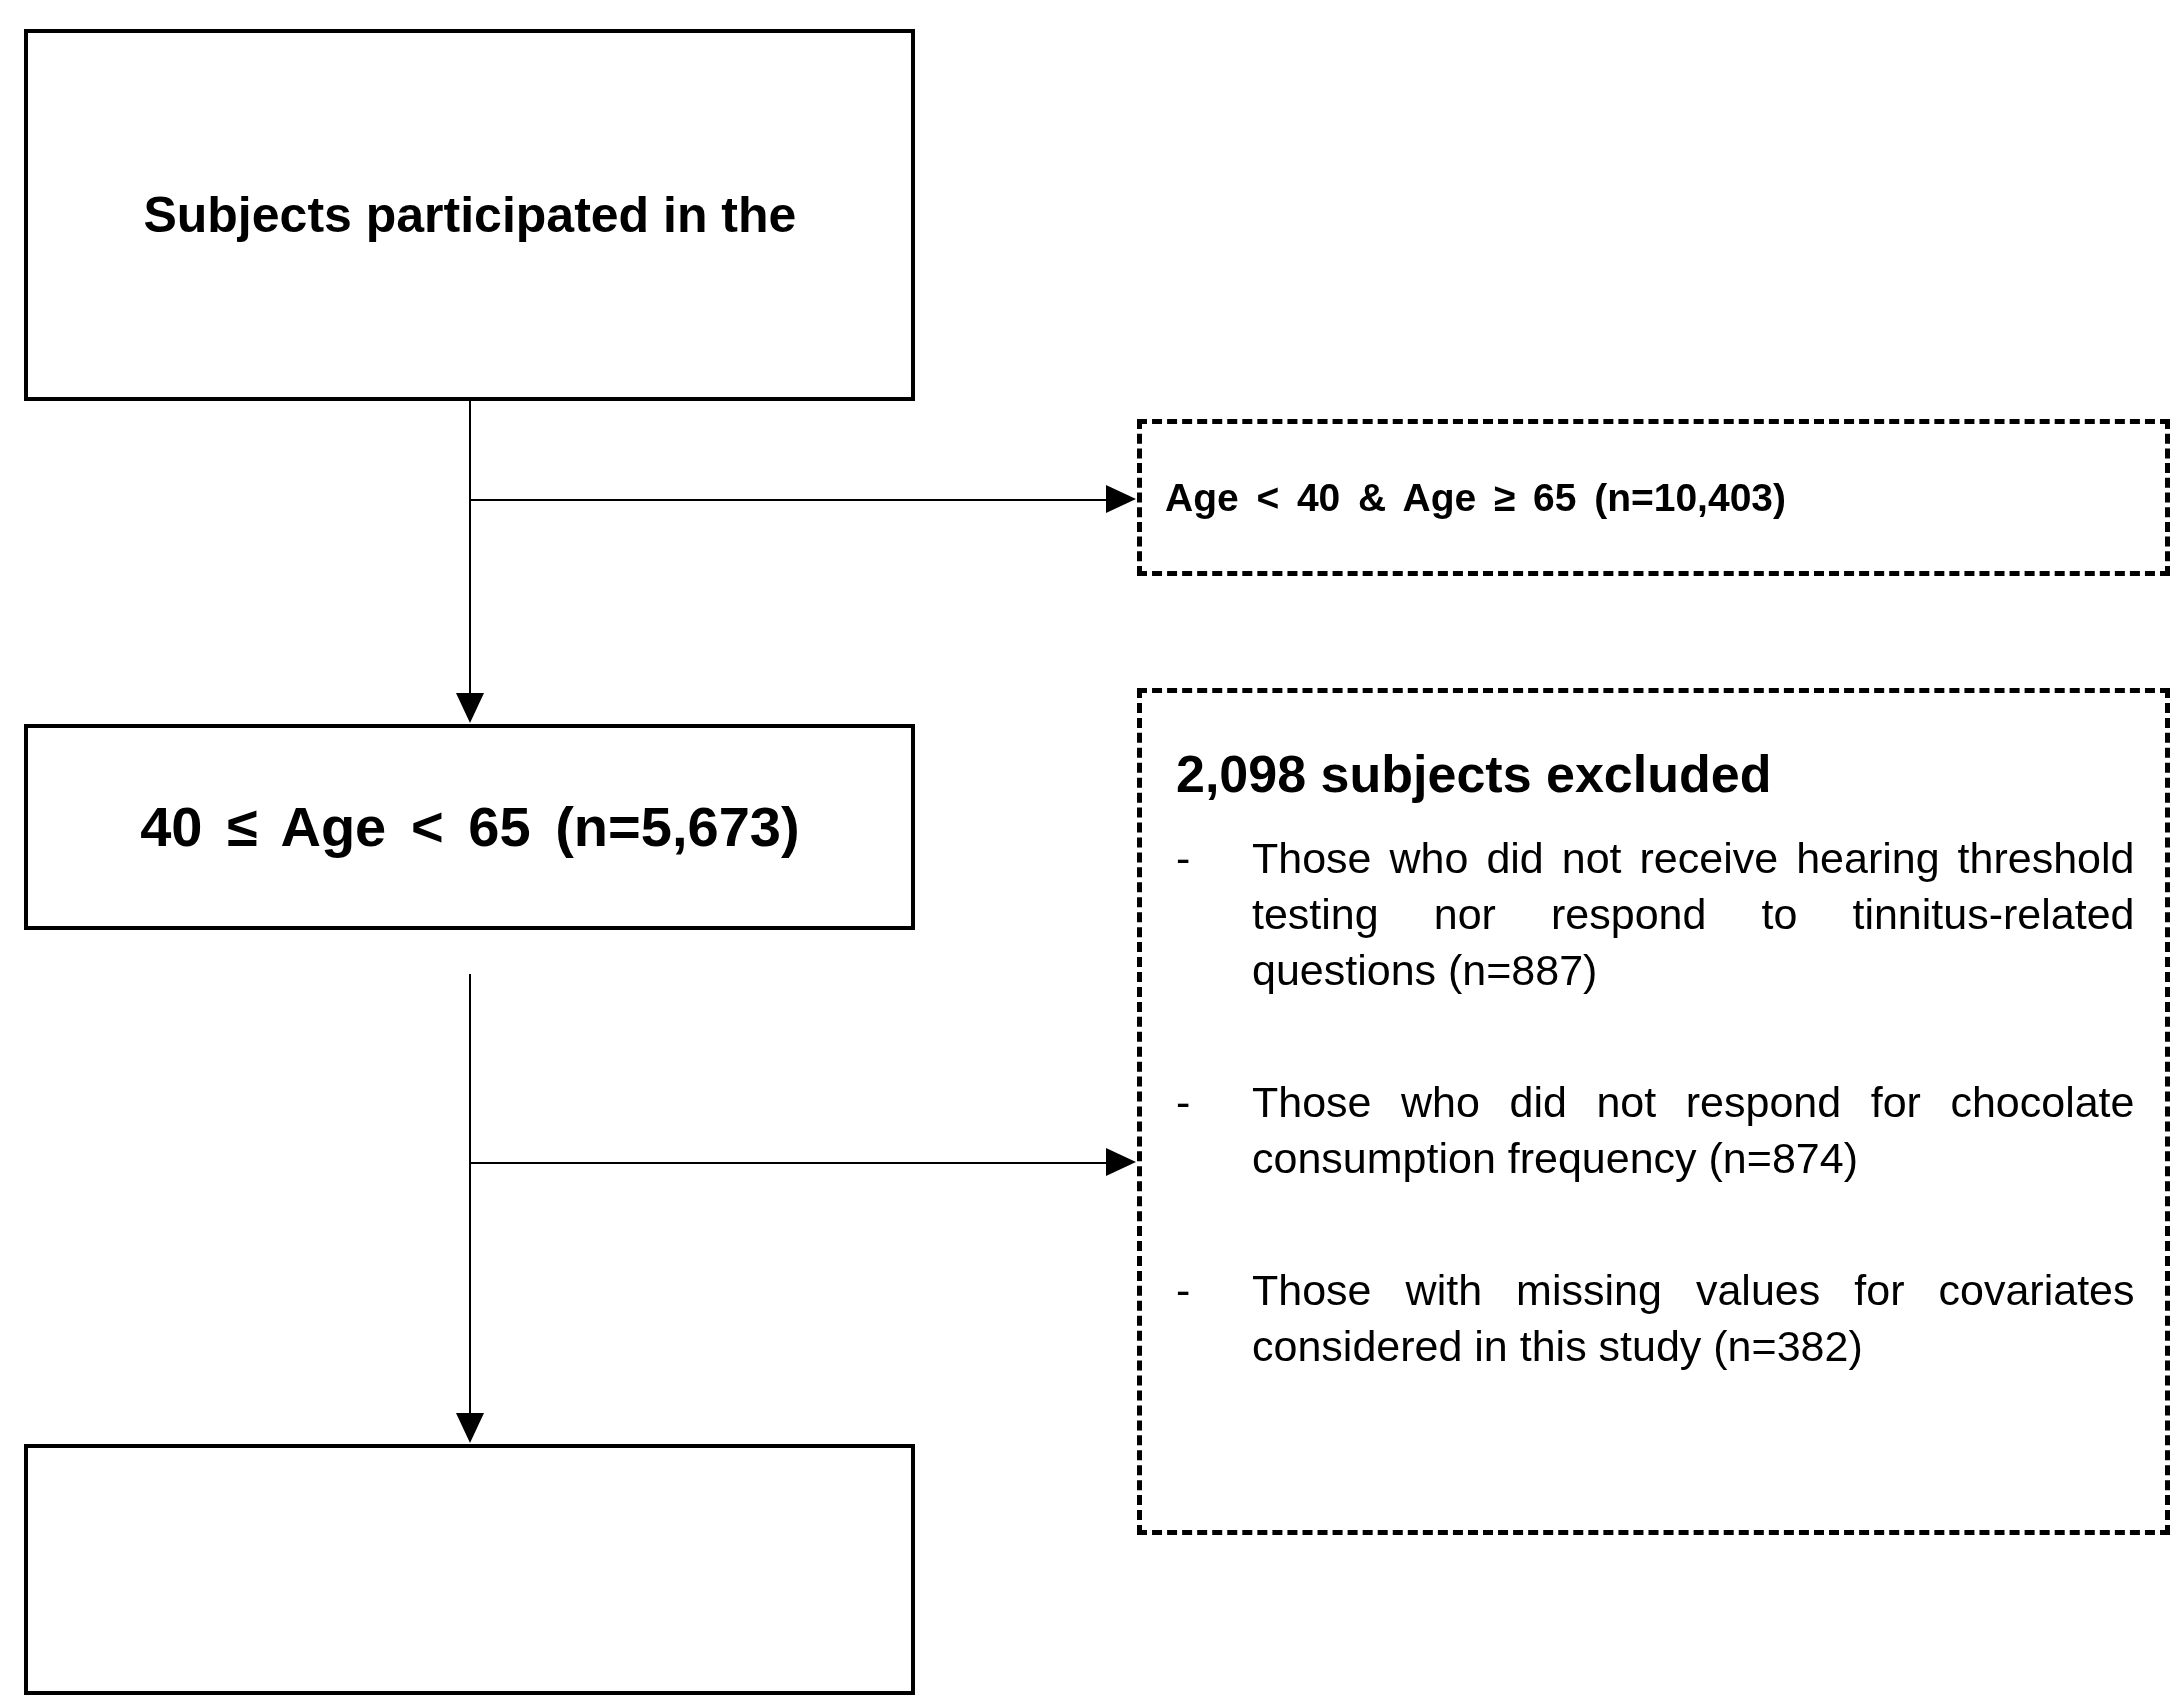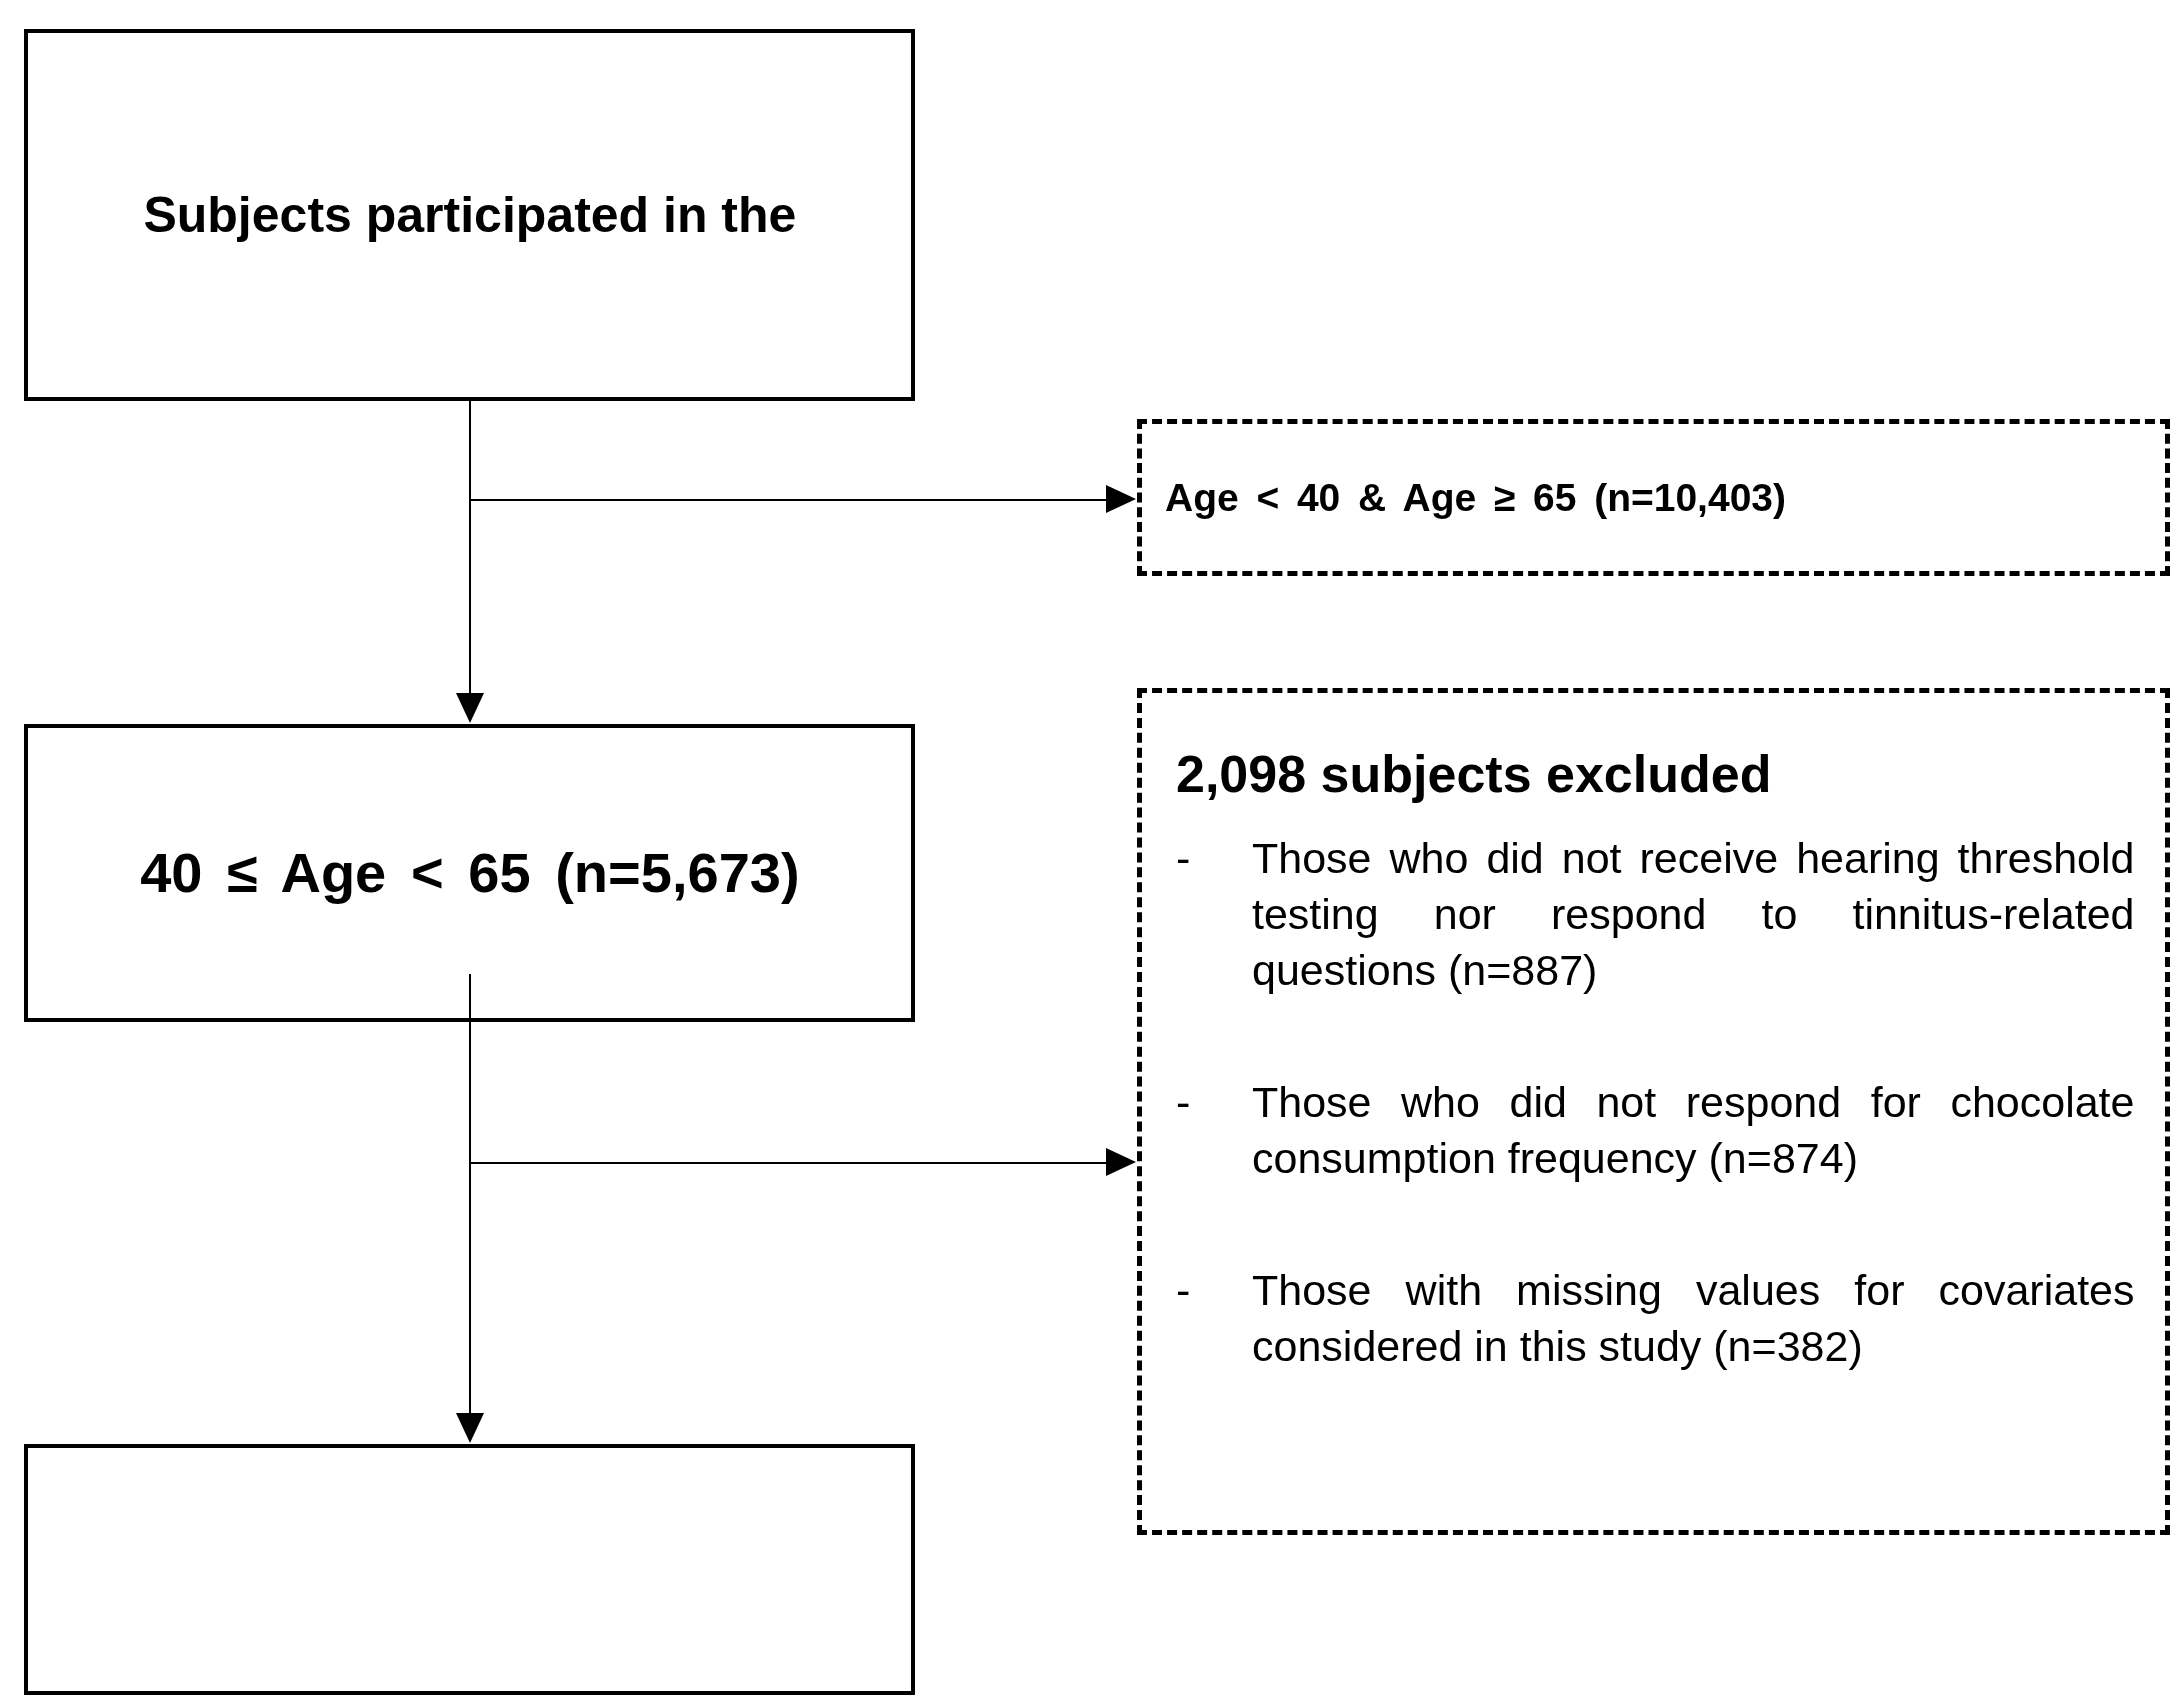--- a/index.html
+++ b/index.html
@@ -24,21 +24,21 @@
     border: 4.6px solid #000000;
     box-sizing: border-box;
     background: #ffffff;
     display: flex;
     flex-direction: row;
     align-items: center;
     justify-content: center;
     text-align: center;
   }
   .box-participants { top: 29px;   height: 372px; }
-  .box-agerange     { top: 724px;  height: 298px; }
+  .box-agerange     { top: 724px;  height: 206px; }
   .box-included     { top: 1444px; height: 251px; }
 
   .box-participants .line { font-size: 50px; font-weight: bold; line-height: 1.25; }
   .box-agerange .line     { font-size: 56px; font-weight: bold; line-height: 1.2; word-spacing: 9.1px; }
   .box-included .line     { font-size: 53px; font-weight: bold; line-height: 1.3; }
 
   
   .dashed-box {
     position: absolute;
     left: 1137px;

